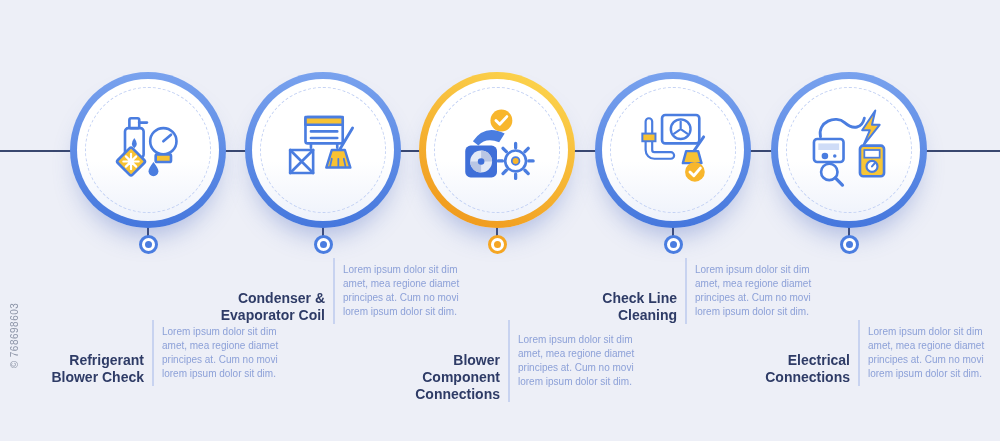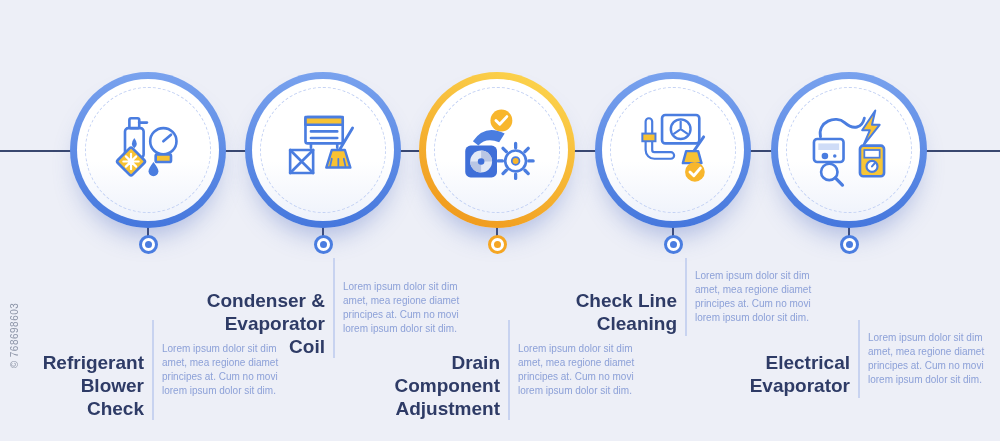--- a/index.html
+++ b/index.html
@@ -40,21 +40,21 @@
   }
   .dot i{display:block;width:7px;height:7px;border-radius:50%;}
   .dot-blue{border:3px solid #4a7de0;}
   .dot-blue i{background:#4a7de0;}
   .dot-yellow{border:3px solid #f5a623;}
   .dot-yellow i{background:#f5a623;}
   
   .row{position:absolute;display:flex;align-items:center;z-index:2;}
   .title{
     width:124px;padding-right:8px;text-align:right;
-    font-size:19px;font-weight:700;line-height:1.2;color:#2e3b66;margin-top:32px;
+    font-size:14px;font-weight:700;line-height:1.2;color:#2e3b66;margin-top:32px;
   }
   .vdivider{width:2px;align-self:stretch;background:#c8d3f0;}
   .body{
     width:134px;padding-left:8px;
     font-size:10px;line-height:1.4;color:#8da1d8;
   }
   
   .circle.s1{left:70px}  .circle.s2{left:245px} .circle.s3{left:419px} .circle.s4{left:595px} .circle.s5{left:771px}
   .stem.s1{left:147px}   .stem.s2{left:322px}   .stem.s3{left:496px}   .stem.s4{left:672px}   .stem.s5{left:848px}
   .dot.s1{left:139px}    .dot.s2{left:314px}    .dot.s3{left:488px}    .dot.s4{left:664px}    .dot.s5{left:840px}
@@ -156,21 +156,21 @@
           <circle cx="59" cy="52" r="3.5" fill="#f8b62c" stroke="#4a7de0" stroke-width="1.6"></circle>
         </svg>
       </div>
     </div>
   </div>
   <div class="stem s3"></div>
   <div class="dot dot-yellow s3">
       <i></i>
     </div>
   <div class="row s3">
-    <div class="title">Drain Component Adjustment</div>
+    <div class="title">Blower Component Connections</div>
     <div class="vdivider"></div>
     <div class="body">Lorem ipsum dolor sit dim amet, mea regione diamet principes at. Cum no movi lorem ipsum dolor sit dim.</div>
   </div>
 
   <div class="circle ring-blue s4">
     <div class="circle-white">
       <div class="circle-dashed">
         <svg width="92" height="92" viewBox="0 0 84 84">
           <path d="M20 16 V42 a5 5 0 0 0 5 5 H40" stroke="#4a7de0" stroke-width="8" fill="none" stroke-linecap="round"></path>
           <path d="M20 16 V42 a5 5 0 0 0 5 5 H40" stroke="#fff" stroke-width="4" fill="none" stroke-linecap="round"></path>
@@ -214,18 +214,18 @@
           <path d="M29.5 67.5 L36 74" stroke="#4a7de0" stroke-width="3" stroke-linecap="round"></path>
         </svg>
       </div>
     </div>
   </div>
   <div class="stem s5"></div>
   <div class="dot dot-blue s5">
       <i></i>
     </div>
   <div class="row s5">
-    <div class="title">Electrical Evaporator</div>
+    <div class="title">Electrical Connections</div>
     <div class="vdivider"></div>
     <div class="body">Lorem ipsum dolor sit dim amet, mea regione diamet principes at. Cum no movi lorem ipsum dolor sit dim.</div>
   </div>
 
 </div>
 
 </body></html>

